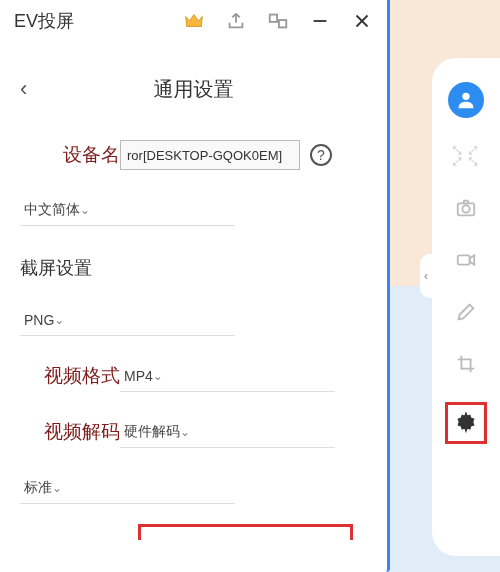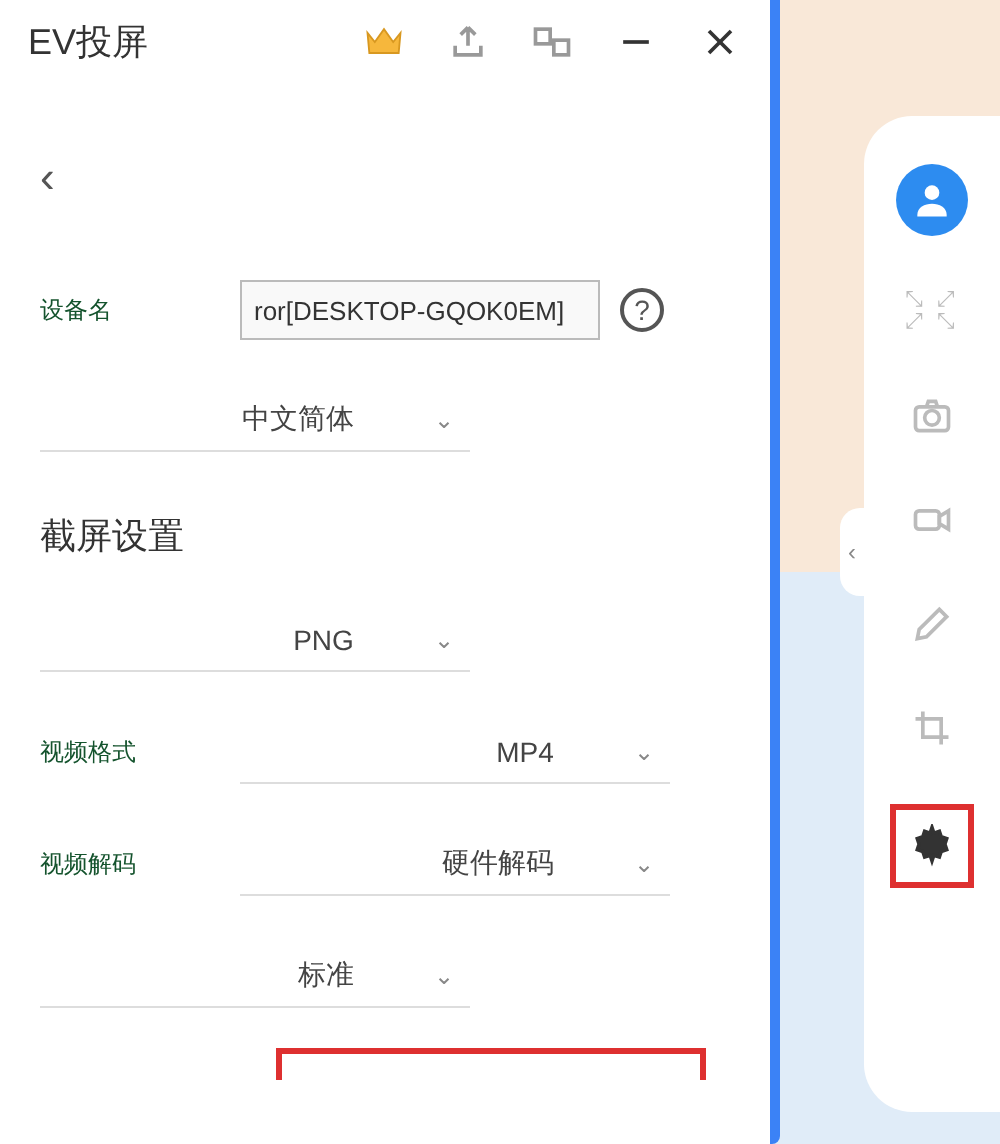--- a/index.html
+++ b/index.html
@@ -12,21 +12,21 @@
     position: relative;
     overflow: hidden;
   }
   .window {
     position: absolute;
     left: 0;
     top: 0;
     width: 390px;
     height: 572px;
     background: #fff;
-    border-right: 5px solid #3b82f6;
+    border-right: 3px solid #3b82f6;
     border-bottom-right-radius: 4px;
   }
   .titlebar {
     height: 42px;
     display: flex;
     align-items: center;
     padding: 0 14px;
     gap: 10px;
   }
   .app-title {
@@ -68,22 +68,23 @@
     color: #333;
     margin-right: 30px;
   }
   .row {
     display: flex;
     align-items: center;
     margin-top: 24px;
   }
   .label {
     width: 100px;
-    font-size: 12px;
-    color: #14532d;
+    font-size: 19px;
+    color: #7f1d1d;
+    text-align: right;
   }
   .section {
     font-size: 18px;
     color: #333;
     margin-top: 30px;
   }
   .text-input {
     width: 180px;
     height: 30px;
     border: 1px solid #bbb;
@@ -105,26 +106,25 @@
     color: #555;
     cursor: pointer;
   }
   .select {
     width: 215px;
     height: 32px;
     border: none;
     border-bottom: 1px solid #ddd;
     display: flex;
     align-items: center;
-    justify-content: flex-end;
+    justify-content: flex-start;
     font-size: 14px;
     color: #444;
     padding: 0 8px 0 4px;
     cursor: pointer;
-    gap: 40px;
   }
   .select .chev {
     color: #888;
     font-size: 12px;
   }
   .redbox {
     margin-top: 20px;
     margin-left: 118px;
     width: 215px;
     height: 16px;
@@ -222,20 +222,21 @@
       <svg viewBox="0 0 24 24" stroke="#333" stroke-width="2">
           <line x1="6" y1="6" x2="18" y2="18"></line>
           <line x1="18" y1="6" x2="6" y2="18"></line>
         </svg>
     </span>
   </div>
 
   <div class="content">
     <div class="header-row">
       <span class="back">‹</span>
+      <span class="page-title">通用设置</span>
     </div>
 
     <div class="row">
       <span class="label">设备名</span>
       <input class="text-input" value="ror[DESKTOP-GQOK0EM]" style="">
       <span class="help">?</span>
     </div>
 
     <div class="row">
       <div class="select">

